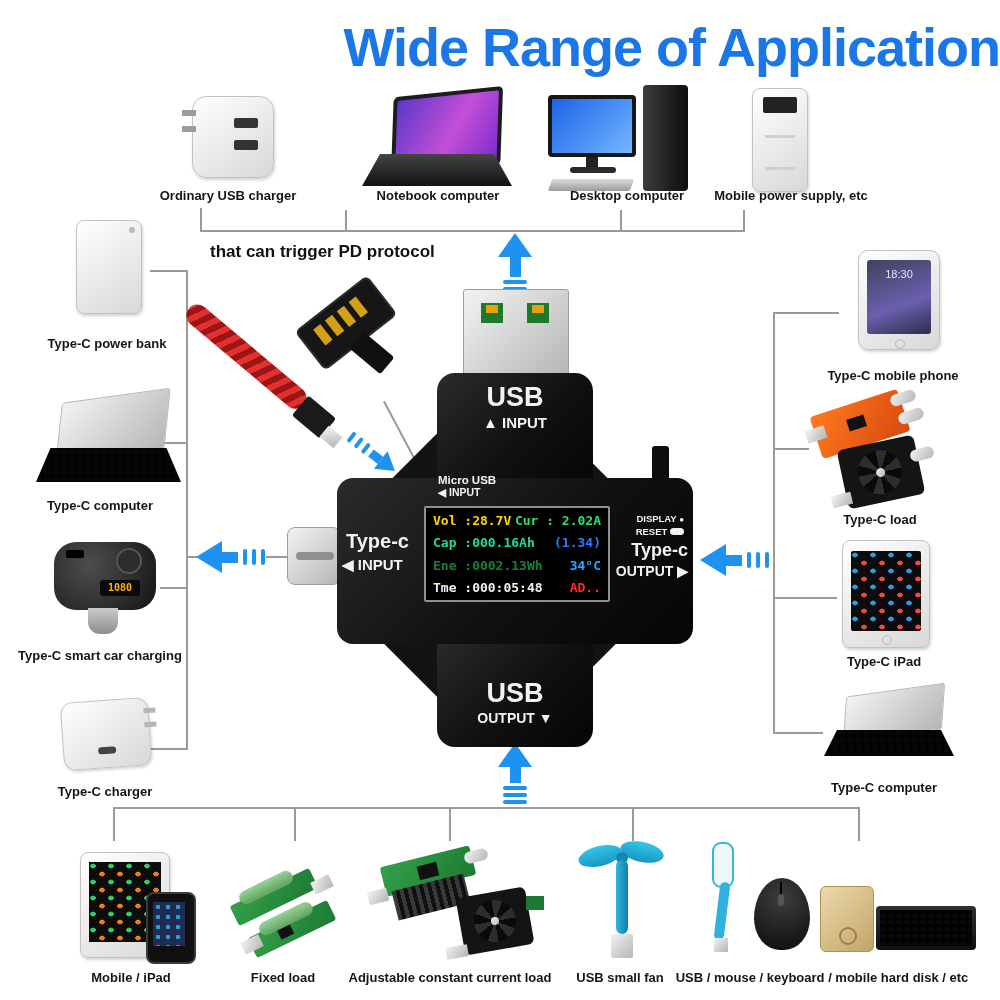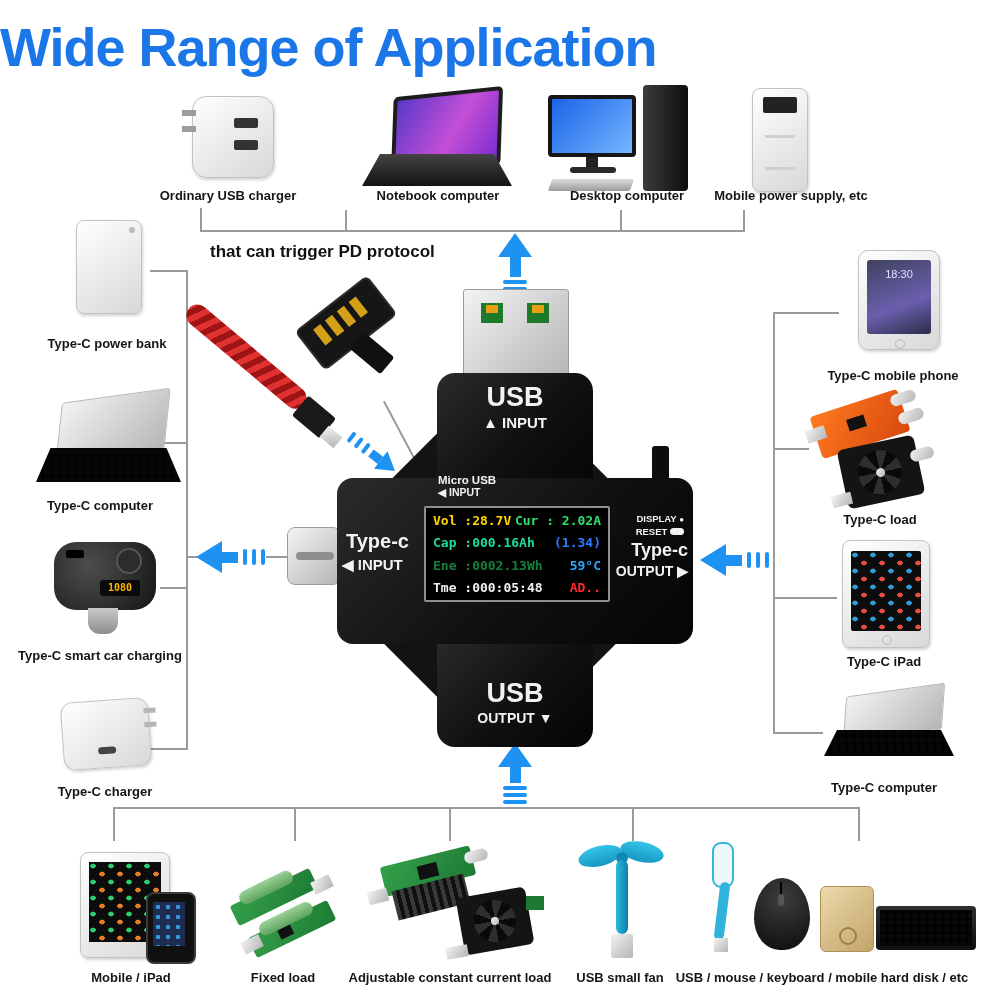--- a/index.html
+++ b/index.html
@@ -2,21 +2,21 @@
 <html><head>
 <meta charset="utf-8">
 <style>
   html,body{margin:0;padding:0;background:#fff;}
   #stage{position:relative;width:1000px;height:1000px;background:#fff;overflow:hidden;
          font-family:"Liberation Sans",sans-serif;}
   .abs{position:absolute;}
   .line{position:absolute;background:#9a9a9a;}
   .lbl{position:absolute;font-weight:bold;color:#151515;font-size:13px;white-space:nowrap;
        transform:translateX(-50%);}
-  .title{position:absolute;left:0;top:16px;width:1000px;text-align:left;
+  .title{position:absolute;left:0;top:16px;width:1000px;text-align:right;
          font-size:54px;font-weight:bold;letter-spacing:-1px;color:#1b76e8;}
   .note{position:absolute;left:210px;top:242px;font-size:17px;font-weight:bold;color:#111;line-height:20px;}
   
   .arr-v{position:absolute;display:flex;flex-direction:column;align-items:center;width:36px;}
   .arr-h{position:absolute;display:flex;flex-direction:row;align-items:center;height:32px;}
   .tri-up{width:0;height:0;border-left:17px solid transparent;border-right:17px solid transparent;border-bottom:24px solid #1e92f0;}
   .tri-left{width:0;height:0;border-top:16px solid transparent;border-bottom:16px solid transparent;border-right:26px solid #1e92f0;}
   .tri-right{width:0;height:0;border-top:11px solid transparent;border-bottom:11px solid transparent;border-left:18px solid #1e92f0;}
   .shaft-v{width:11px;height:20px;background:#1e92f0;}
   .shaft-h{width:16px;height:11px;background:#1e92f0;}
@@ -280,21 +280,21 @@
     <div class="srow">
       <span style="color:#ffd400;">Vol :28.7V</span>
       <span style="color:#2ee06a;">Cur : 2.02A</span>
     </div>
     <div class="srow">
       <span style="color:#1ddc96;">Cap :000.16Ah</span>
       <span style="color:#2f7bff;">(1.34)</span>
     </div>
     <div class="srow">
       <span style="color:#15803d;">Ene :0002.13Wh</span>
-      <span style="color:#25aaff;">59°C</span>
+      <span style="color:#25aaff;">34°C</span>
     </div>
     <div class="srow">
       <span style="color:#f0f0f0;">Tme :000:05:48</span>
       <span style="color:#ff2a2a;">AD..</span>
     </div>
   </div>
 
   <div class="abs" style="left:80px;top:852px;width:120px;height:110px;">
     <div class="abs white-box" style="left:0;top:0;width:88px;height:104px;border-radius:8px;">
       <div class="abs" style="left:8px;top:9px;width:72px;height:80px;background:#0c0c0c;background-image:radial-gradient(#e67e22 2.5px,transparent 3px),radial-gradient(#2ecc71 2.5px,transparent 3px);background-size:18px 16px;background-position:4px 4px,13px 12px;"></div>

